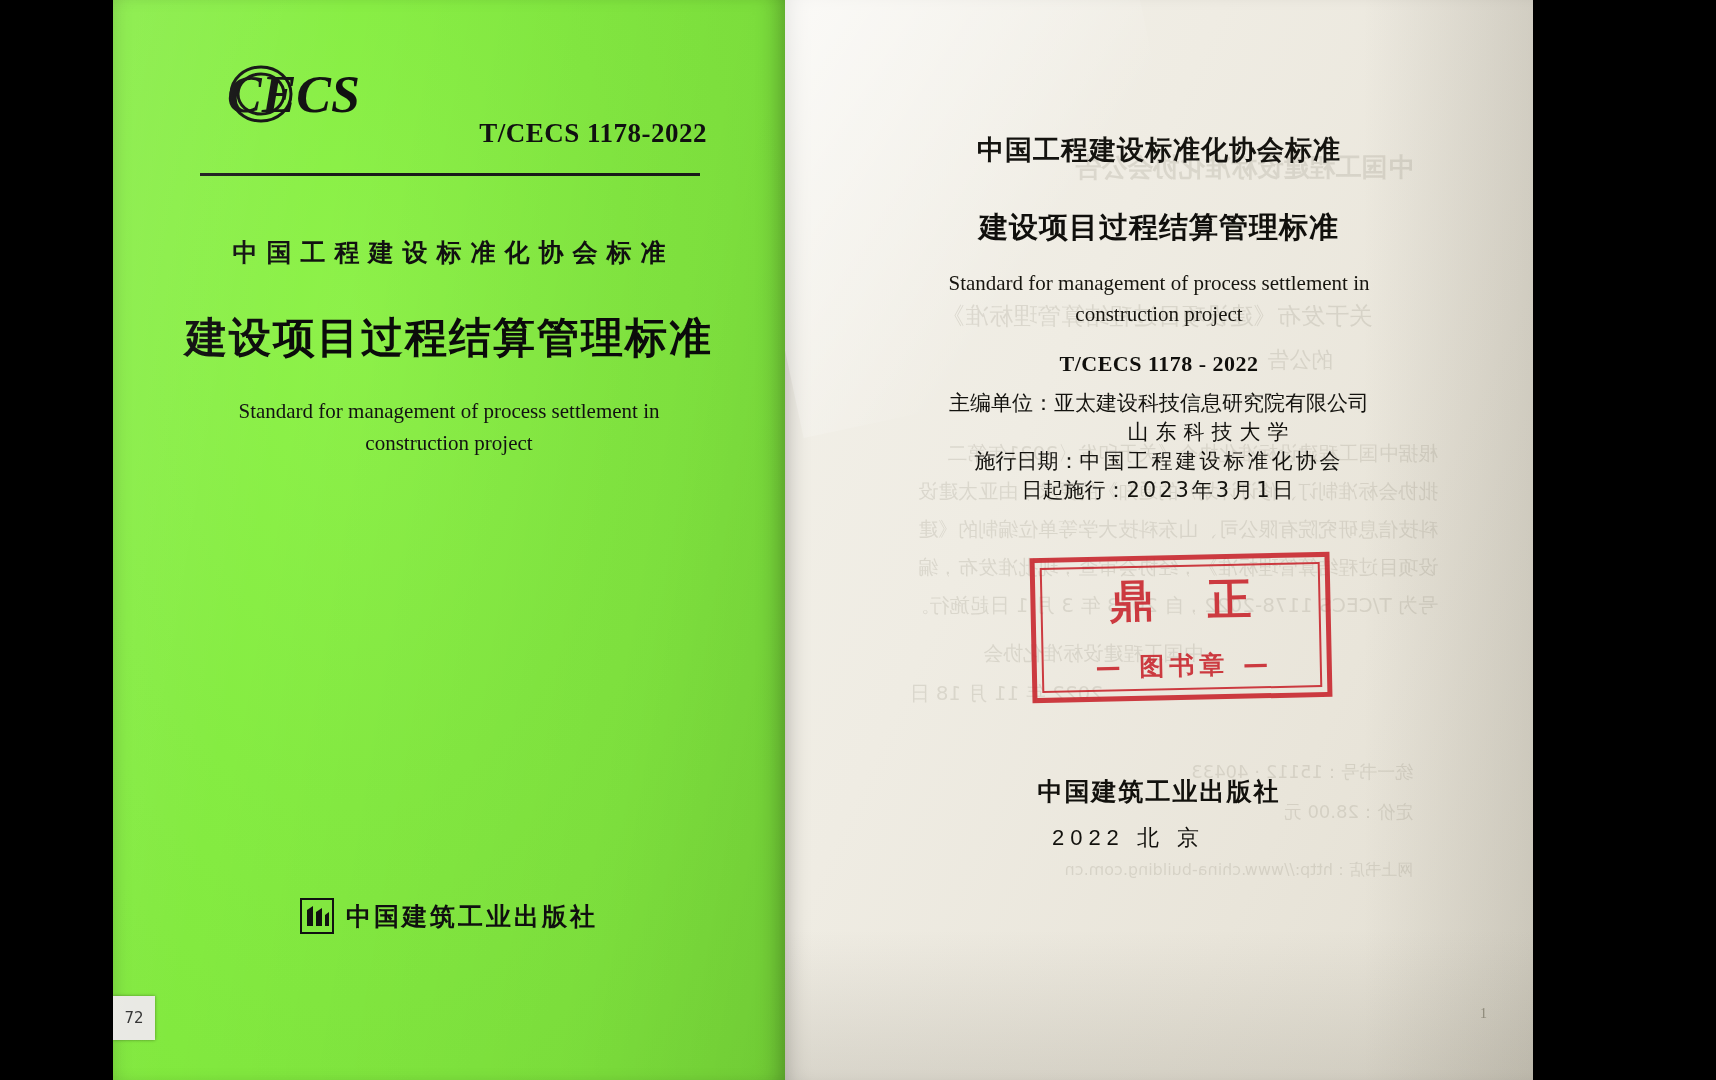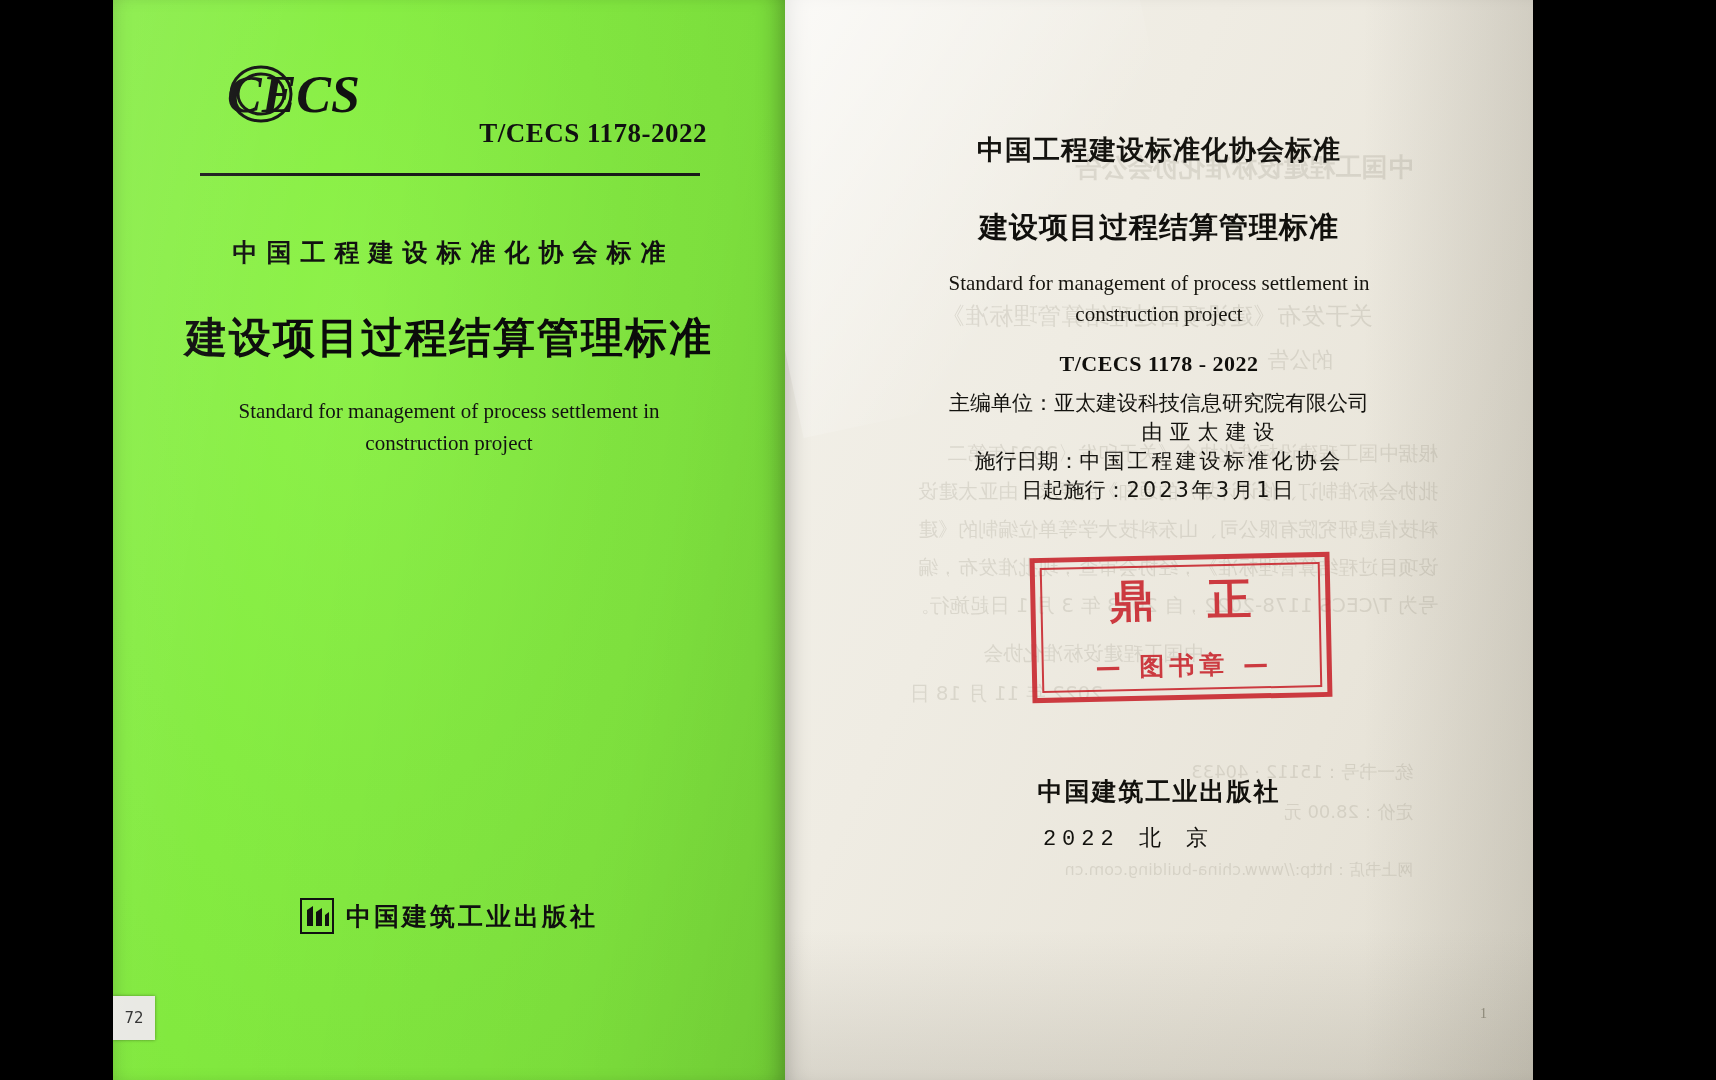--- a/index.html
+++ b/index.html
@@ -315,21 +315,21 @@
   }
   .tp-place {
     position: absolute;
     left: 0; top: 823px;
     width: 681px;
     text-align: center;
     font-size: 22px;
     letter-spacing: 6px;
     text-indent: 6px;
     color: #12110d;
-    font-family: Liberation Mono, monospace;
+    font-family: Liberation Sans, sans-serif;
   }
   .page-num {
     position: absolute;
     right: 46px;
     bottom: 58px;
     font-size: 14px;
     color: #8c8878;
     font-family: "Liberation Serif", serif;
   }
 </style>
@@ -402,21 +402,21 @@
       <div>Standard for management of process settlement in</div>
       <div>construction project</div>
     </div>
     <div class="tp-code">T/CECS 1178 - 2022</div>
 
     <div class="tp-meta">
       <div class="row">
         <span class="lbl">主编单位：</span><span>亚太建设科技信息研究院有限公司</span>
       </div>
       <div class="row">
-        <span style="letter-spacing:0; visibility:hidden;">主编单位：</span><span class="val-sp">由亚太建设</span>
+        <span style="letter-spacing:0; visibility:hidden;">主编单位：</span><span class="val-sp">山东科技大学</span>
       </div>
       <div class="row">
         <span class="lbl">施行日期：</span><span class="val-sp2">中国工程建设标准化协会</span>
       </div>
       <div class="row">
         <span class="lbl">日起施行：</span><span class="val-sp2">2023年3月1日</span>
       </div>
     </div>
 
     <div class="stamp">

